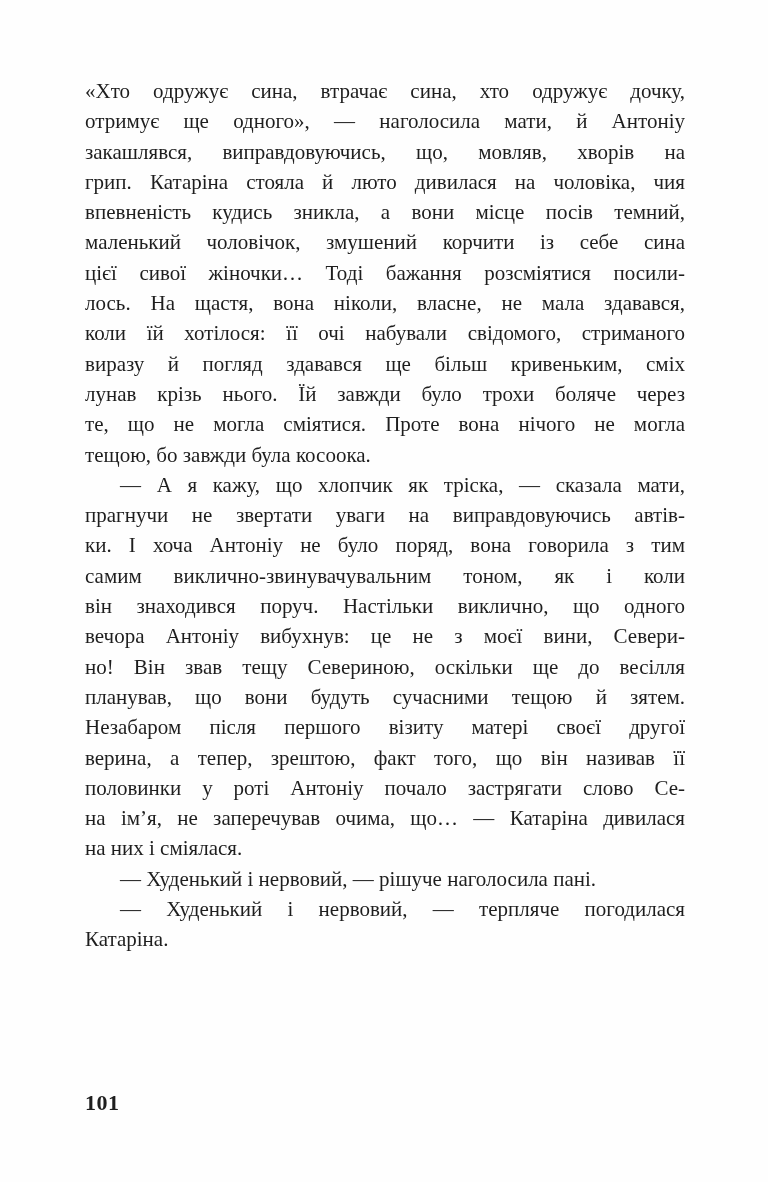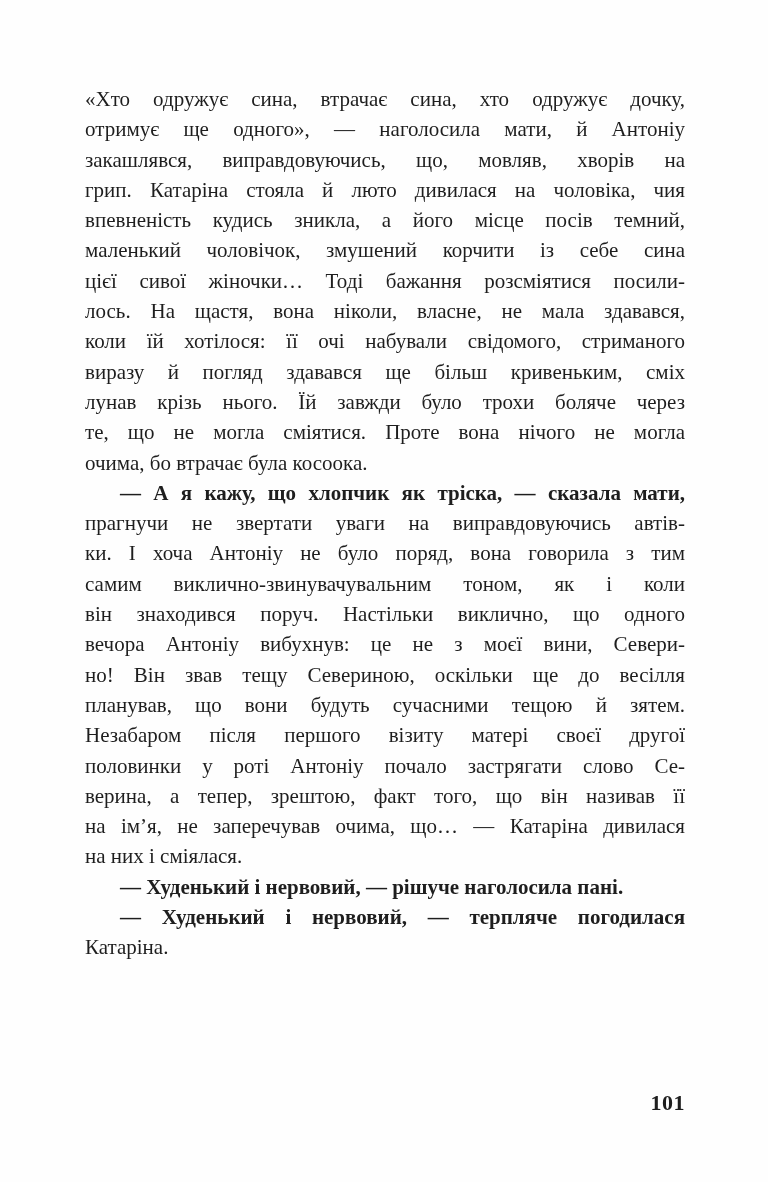--- a/index.html
+++ b/index.html
@@ -12,88 +12,87 @@
     width: 768px;
     height: 1182px;
     background: #fefefe;
     font-family: "Liberation Serif", "DejaVu Serif", serif;
     color: #1e1e1e;
     overflow: hidden;
   }
   .text-block {
     position: absolute;
     left: 85px;
-    top: 84px;
+    top: 76px;
     width: 600px;
   }
   .paragraph {
     margin: 0;
   }
   .line {
     box-sizing: border-box;
     width: 600px;
     height: 30.3px;
     line-height: 30.3px;
     font-size: 21px;
     text-align: justify;
     text-align-last: justify;
     white-space: normal;
     overflow: visible;
   }
   .line.indent {
     padding-left: 35px;
-    font-weight: bold;
   }
   .line.last {
     text-align-last: left;
   }
   .page-number {
     position: absolute;
     left: 85px;
     top: 1088px;
     width: 600px;
-    text-align: right;
+    text-align: left;
     font-size: 22px;
     font-weight: 700;
     line-height: 30px;
     letter-spacing: 0.5px;
   }
 </style>
 </head>
 <body>
 
 <div class="book-page">
   <div class="text-block">
       <div class="paragraph">
         <div class="line">«Хто одружує сина, втрачає сина, хто одружує дочку,</div>
         <div class="line">отримує ще одного», — наголосила мати, й Антоніу</div>
         <div class="line">закашлявся, виправдовуючись, що, мовляв, хворів на</div>
         <div class="line">грип. Катаріна стояла й люто дивилася на чоловіка, чия</div>
-        <div class="line">впевненість кудись зникла, а його місце посів темний,</div>
+        <div class="line">впевненість кудись зникла, а вони місце посів темний,</div>
         <div class="line">маленький чоловічок, змушений корчити із себе сина</div>
         <div class="line">цієї сивої жіночки… Тоді бажання розсміятися посили-</div>
         <div class="line">лось. На щастя, вона ніколи, власне, не мала здавався,</div>
         <div class="line">коли їй хотілося: її очі набували свідомого, стриманого</div>
         <div class="line">виразу й погляд здавався ще більш кривеньким, сміх</div>
         <div class="line">лунав крізь нього. Їй завжди було трохи боляче через</div>
         <div class="line">те, що не могла сміятися. Проте вона нічого не могла</div>
-        <div class="line last">очима, бо втрачає була косоока.</div>
+        <div class="line last">тещою, бо завжди була косоока.</div>
       </div>
       <div class="paragraph">
         <div class="line indent">— А я кажу, що хлопчик як тріска, — сказала мати,</div>
         <div class="line">прагнучи не звертати уваги на виправдовуючись автів-</div>
         <div class="line">ки. І хоча Антоніу не було поряд, вона говорила з тим</div>
         <div class="line">самим виклично-звинувачувальним тоном, як і коли</div>
         <div class="line">він знаходився поруч. Настільки виклично, що одного</div>
         <div class="line">вечора Антоніу вибухнув: це не з моєї вини, Севери-</div>
         <div class="line">но! Він звав тещу Севериною, оскільки ще до весілля</div>
         <div class="line">планував, що вони будуть сучасними тещою й зятем.</div>
         <div class="line">Незабаром після першого візиту матері своєї другої</div>
+        <div class="line">верина, а тепер, зрештою, факт того, що він називав її</div>
         <div class="line">половинки у роті Антоніу почало застрягати слово Се-</div>
-        <div class="line">верина, а тепер, зрештою, факт того, що він називав її</div>
         <div class="line">на ім’я, не заперечував очима, що… — Катаріна дивилася</div>
         <div class="line last">на них і сміялася.</div>
       </div>
       <div class="paragraph">
         <div class="line indent last">— Худенький і нервовий, — рішуче наголосила пані.</div>
       </div>
       <div class="paragraph">
         <div class="line indent">— Худенький і нервовий, — терпляче погодилася</div>
         <div class="line last">Катаріна.</div>
       </div>

